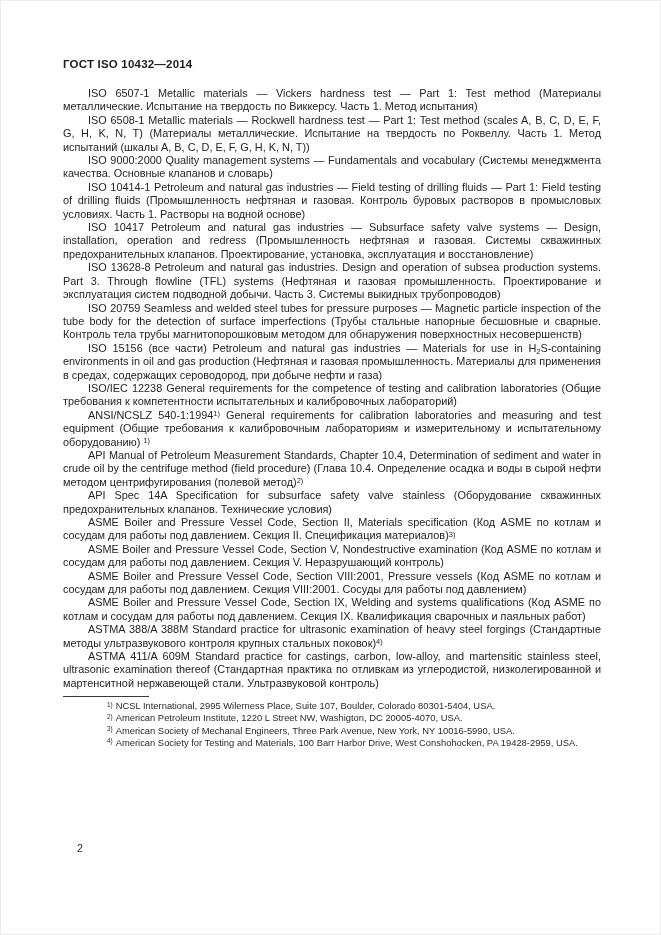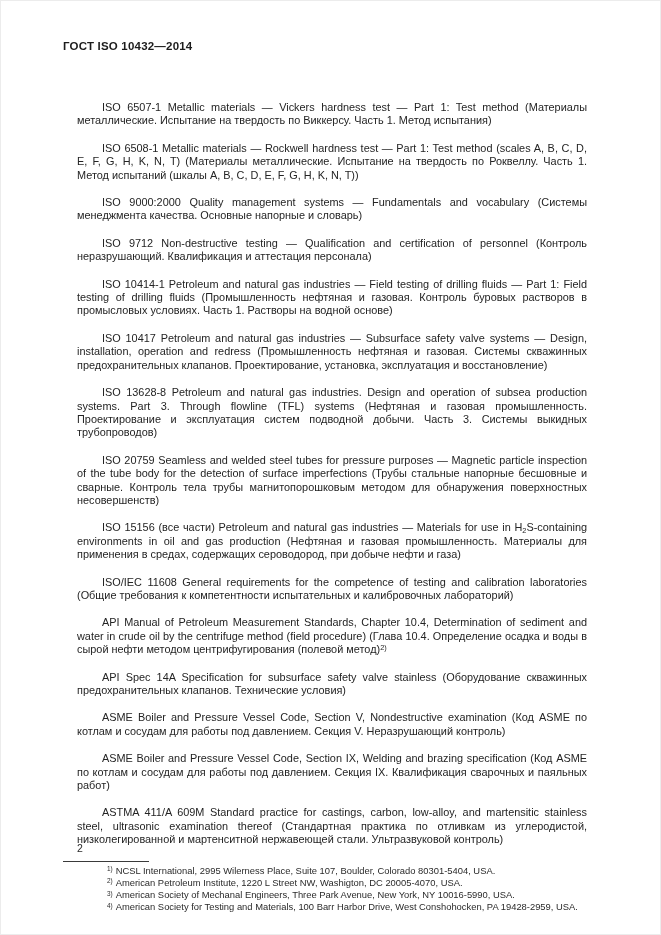--- a/index.html
+++ b/index.html
@@ -10,38 +10,38 @@
     background: #ffffff;
     box-sizing: border-box;
     border: 1px solid #ececec;
     font-family: "Liberation Sans", sans-serif;
     color: #222222;
     overflow: hidden;
   }
   .header-title {
     position: absolute;
     left: 62px;
-    top: 39px;
+    top: 57px;
     font-size: 11.5px;
     font-weight: bold;
     letter-spacing: 0.2px;
     color: #1c1c1c;
   }
   .body-block {
     position: absolute;
     left: 62px;
     top: 86px;
     width: 538px;
     font-size: 10.9px;
     line-height: 13.4px;
     text-align: justify;
     color: #242424;
   }
   .body-block p {
-    margin: 14px;
+    margin: 0;
     text-indent: 25px;
   }
   .sup {
     font-size: 0.68em;
     line-height: 0;
     position: relative;
     top: -0.38em;
   }
   .sub {
     font-size: 0.68em;
@@ -76,32 +76,35 @@
 </head>
 <body>
 
 <div class="page">
   <div class="header-title">ГОСТ ISO 10432—2014</div>
 
   <div class="body-block">
     <div id="paragraphs-container">
         <p>ISO 6507-1 Metallic materials — Vickers hardness test — Part 1: Test method (Материалы металлические. Испытание на твердость по Виккерсу. Часть 1. Метод испытания)</p>
         <p>ISO 6508-1 Metallic materials — Rockwell hardness test — Part 1: Test method (scales A, B, C, D, E, F, G, H, K, N, T) (Материалы металлические. Испытание на твердость по Роквеллу. Часть 1. Метод испытаний (шкалы A, B, C, D, E, F, G, H, K, N, T))</p>
-        <p>ISO 9000:2000 Quality management systems — Fundamentals and vocabulary (Системы менеджмента качества. Основные напорные и словарь)</p>
-        <p>ISO 9712 Non-destructive testing — Qualification and certification of personnel (Контроль неразрушающий. Квалификация и аттестация персонала)</p>
+        <p>ISO 9000:2000 Quality management systems — Fundamentals and vocabulary (Системы менеджмента качества. Основные клапанов и словарь)</p>
         <p>ISO 10414-1 Petroleum and natural gas industries — Field testing of drilling fluids — Part 1: Field testing of drilling fluids (Промышленность нефтяная и газовая. Контроль буровых растворов в промысловых условиях. Часть 1. Растворы на водной основе)</p>
         <p>ISO 10417 Petroleum and natural gas industries — Subsurface safety valve systems — Design, installation, operation and redress (Промышленность нефтяная и газовая. Системы скважинных предохранительных клапанов. Проектирование, установка, эксплуатация и восстановление)</p>
         <p>ISO 13628-8 Petroleum and natural gas industries. Design and operation of subsea production systems. Part 3. Through flowline (TFL) systems (Нефтяная и газовая промышленность. Проектирование и эксплуатация систем подводной добычи. Часть 3. Системы выкидных трубопроводов)</p>
         <p>ISO 20759 Seamless and welded steel tubes for pressure purposes — Magnetic particle inspection of the tube body for the detection of surface imperfections (Трубы стальные напорные бесшовные и сварные. Контроль тела трубы магнитопорошковым методом для обнаружения поверхностных несовершенств)</p>
         <p>ISO 15156 (все части) Petroleum and natural gas industries — Materials for use in H<span class="sub">2</span>S-containing environments in oil and gas production (Нефтяная и газовая промышленность. Материалы для применения в средах, содержащих сероводород, при добыче нефти и газа)</p>
-        <p>ISO/IEC 11608 General requirements for the competence of testing and calibration laboratories (Общие требования к компетентности испытательных и калибровочных лабораторий)</p>
+        <p>ISO/IEC 12238 General requirements for the competence of testing and calibration laboratories (Общие требования к компетентности испытательных и калибровочных лабораторий)</p>
+        <p>ANSI/NCSLZ 540-1:1994<span class="sup">1)</span> General requirements for calibration laboratories and measuring and test equipment (Общие требования к калибровочным лабораториям и измерительному и испытательному оборудованию) <span class="sup">1)</span></p>
         <p>API Manual of Petroleum Measurement Standards, Chapter 10.4, Determination of sediment and water in crude oil by the centrifuge method (field procedure) (Глава 10.4. Определение осадка и воды в сырой нефти методом центрифугирования (полевой метод)<span class="sup">2)</span></p>
         <p>API Spec 14A Specification for subsurface safety valve stainless (Оборудование скважинных предохранительных клапанов. Технические условия)</p>
+        <p>ASME Boiler and Pressure Vessel Code, Section II, Materials specification (Код ASME по котлам и сосудам для работы под давлением. Секция II. Спецификация материалов)<span class="sup">3)</span></p>
         <p>ASME Boiler and Pressure Vessel Code, Section V, Nondestructive examination (Код ASME по котлам и сосудам для работы под давлением. Секция V. Неразрушающий контроль)</p>
-        <p>ASME Boiler and Pressure Vessel Code, Section IX, Welding and brazing specification (Код ASME по котлам и сосудам для работы под давлением. Секция IX. Квалификация сварочных и паяльных работ)</p>
+        <p>ASME Boiler and Pressure Vessel Code, Section VIII:2001, Pressure vessels (Код ASME по котлам и сосудам для работы под давлением. Секция VIII:2001. Сосуды для работы под давлением)</p>
+        <p>ASME Boiler and Pressure Vessel Code, Section IX, Welding and systems qualifications (Код ASME по котлам и сосудам для работы под давлением. Секция IX. Квалификация сварочных и паяльных работ)</p>
+        <p>ASTMA 388/A 388M Standard practice for ultrasonic examination of heavy steel forgings (Стандартные методы ультразвукового контроля крупных стальных поковок)<span class="sup">4)</span></p>
         <p>ASTMA 411/A 609M Standard practice for castings, carbon, low-alloy, and martensitic stainless steel, ultrasonic examination thereof (Стандартная практика по отливкам из углеродистой, низколегированной и мартенситной нержавеющей стали. Ультразвуковой контроль)</p>
       </div>
     <hr class="footnote-rule">
     <div id="footnotes-container" class="footnotes">
         <div class="footnote"><span class="sup">1)</span>NCSL International, 2995 Wilerness Place, Suite 107, Boulder, Colorado 80301-5404, USA.</div>
         <div class="footnote"><span class="sup">2)</span>American Petroleum Institute, 1220 L Street NW, Washigton, DC 20005-4070, USA.</div>
         <div class="footnote"><span class="sup">3)</span>American Society of Mechanal Engineers, Three Park Avenue, New York, NY 10016-5990, USA.</div>
         <div class="footnote"><span class="sup">4)</span>American Society for Testing and Materials, 100 Barr Harbor Drive, West Conshohocken, PA 19428-2959, USA.</div>
       </div>
   </div>

